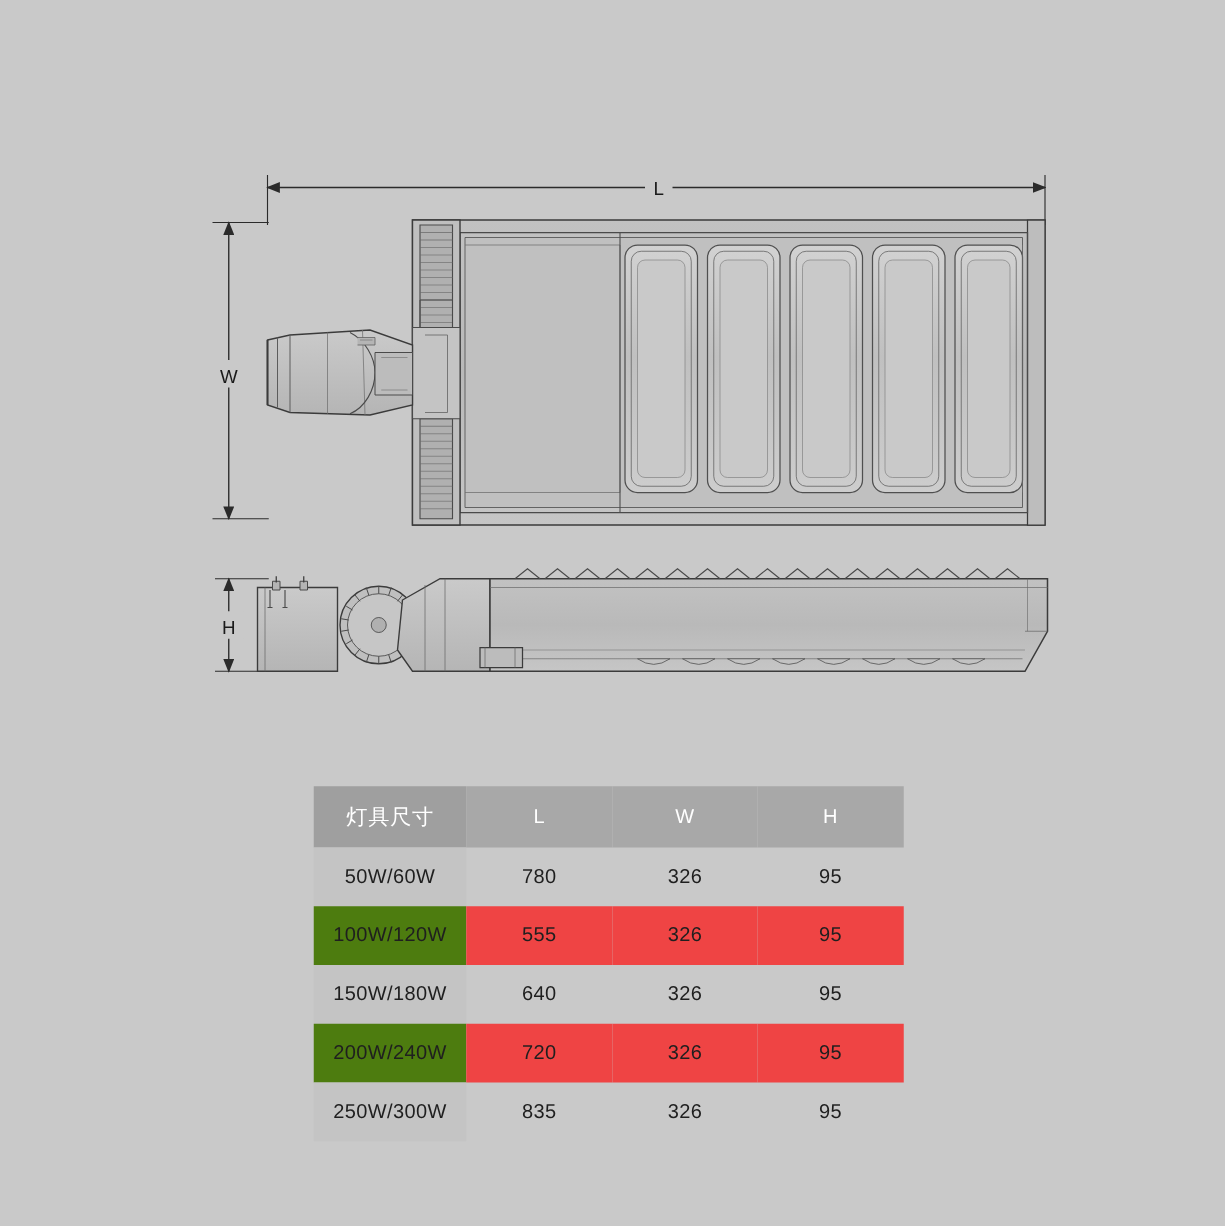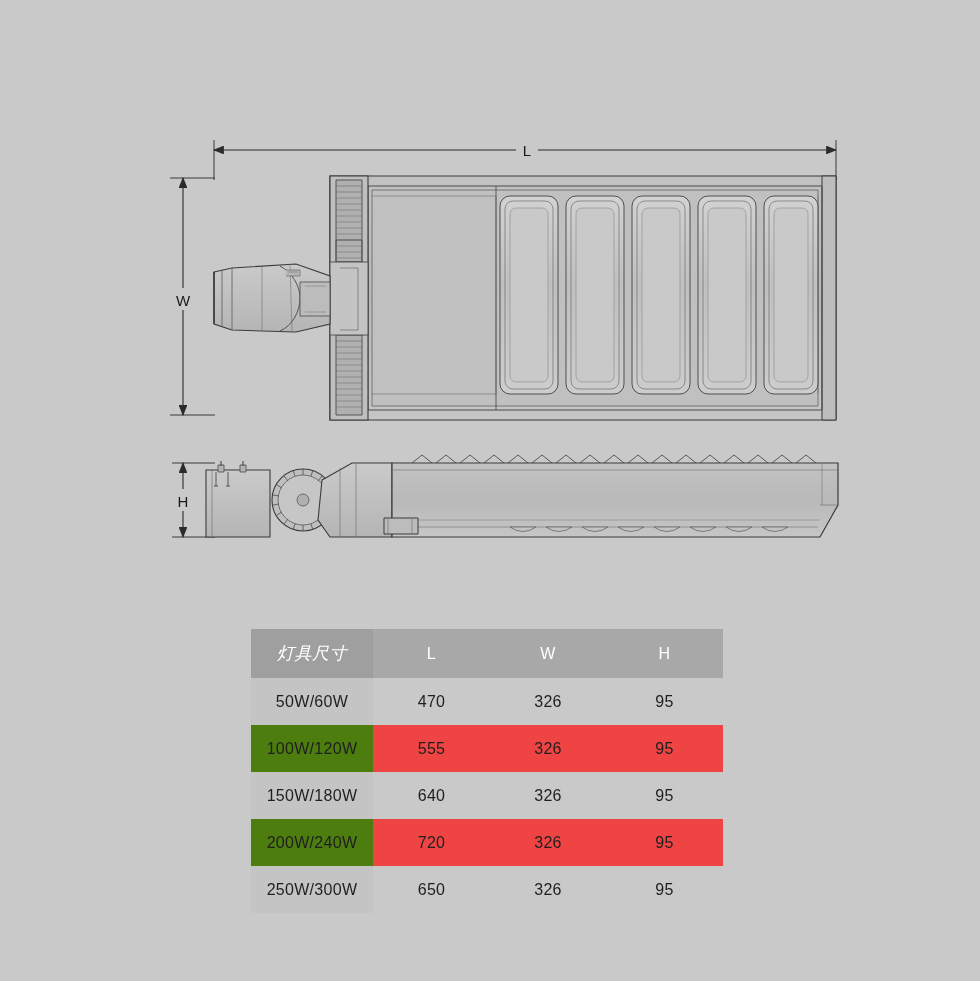--- a/index.html
+++ b/index.html
@@ -50,21 +50,20 @@
     font-weight: normal;
     font-size: 16px;
     height: 47px;
     text-align: center;
     border: none;
     letter-spacing: 0.5px;
   }
   table.spec th.first {
     background: #9f9f9f;
     font-size: 17px;
-    font-style: italic;
   }
   table.spec td {
     height: 45px;
     text-align: center;
     font-size: 16px;
     color: #1f1f1f;
     border: none;
     letter-spacing: 0.3px;
   }
   table.spec tr.odd td {
@@ -318,21 +317,21 @@
         <tr>
           <th class="first">灯具尺寸</th>
           <th>L</th>
           <th>W</th>
           <th>H</th>
         </tr>
       </thead>
       <tbody>
         <tr class="odd">
           <td class="namecell">50W/60W</td>
-          <td>470</td>
+          <td>780</td>
           <td>326</td>
           <td>95</td>
         </tr>
         <tr class="even">
           <td class="namecell">100W/120W</td>
           <td>555</td>
           <td>326</td>
           <td>95</td>
         </tr>
         <tr class="odd">
@@ -342,21 +341,21 @@
           <td>95</td>
         </tr>
         <tr class="even">
           <td class="namecell">200W/240W</td>
           <td>720</td>
           <td>326</td>
           <td>95</td>
         </tr>
         <tr class="odd">
           <td class="namecell">250W/300W</td>
-          <td>650</td>
+          <td>835</td>
           <td>326</td>
           <td>95</td>
         </tr>
       </tbody>
     </table>
   </div>
 
 </div>
 
 </body></html>

